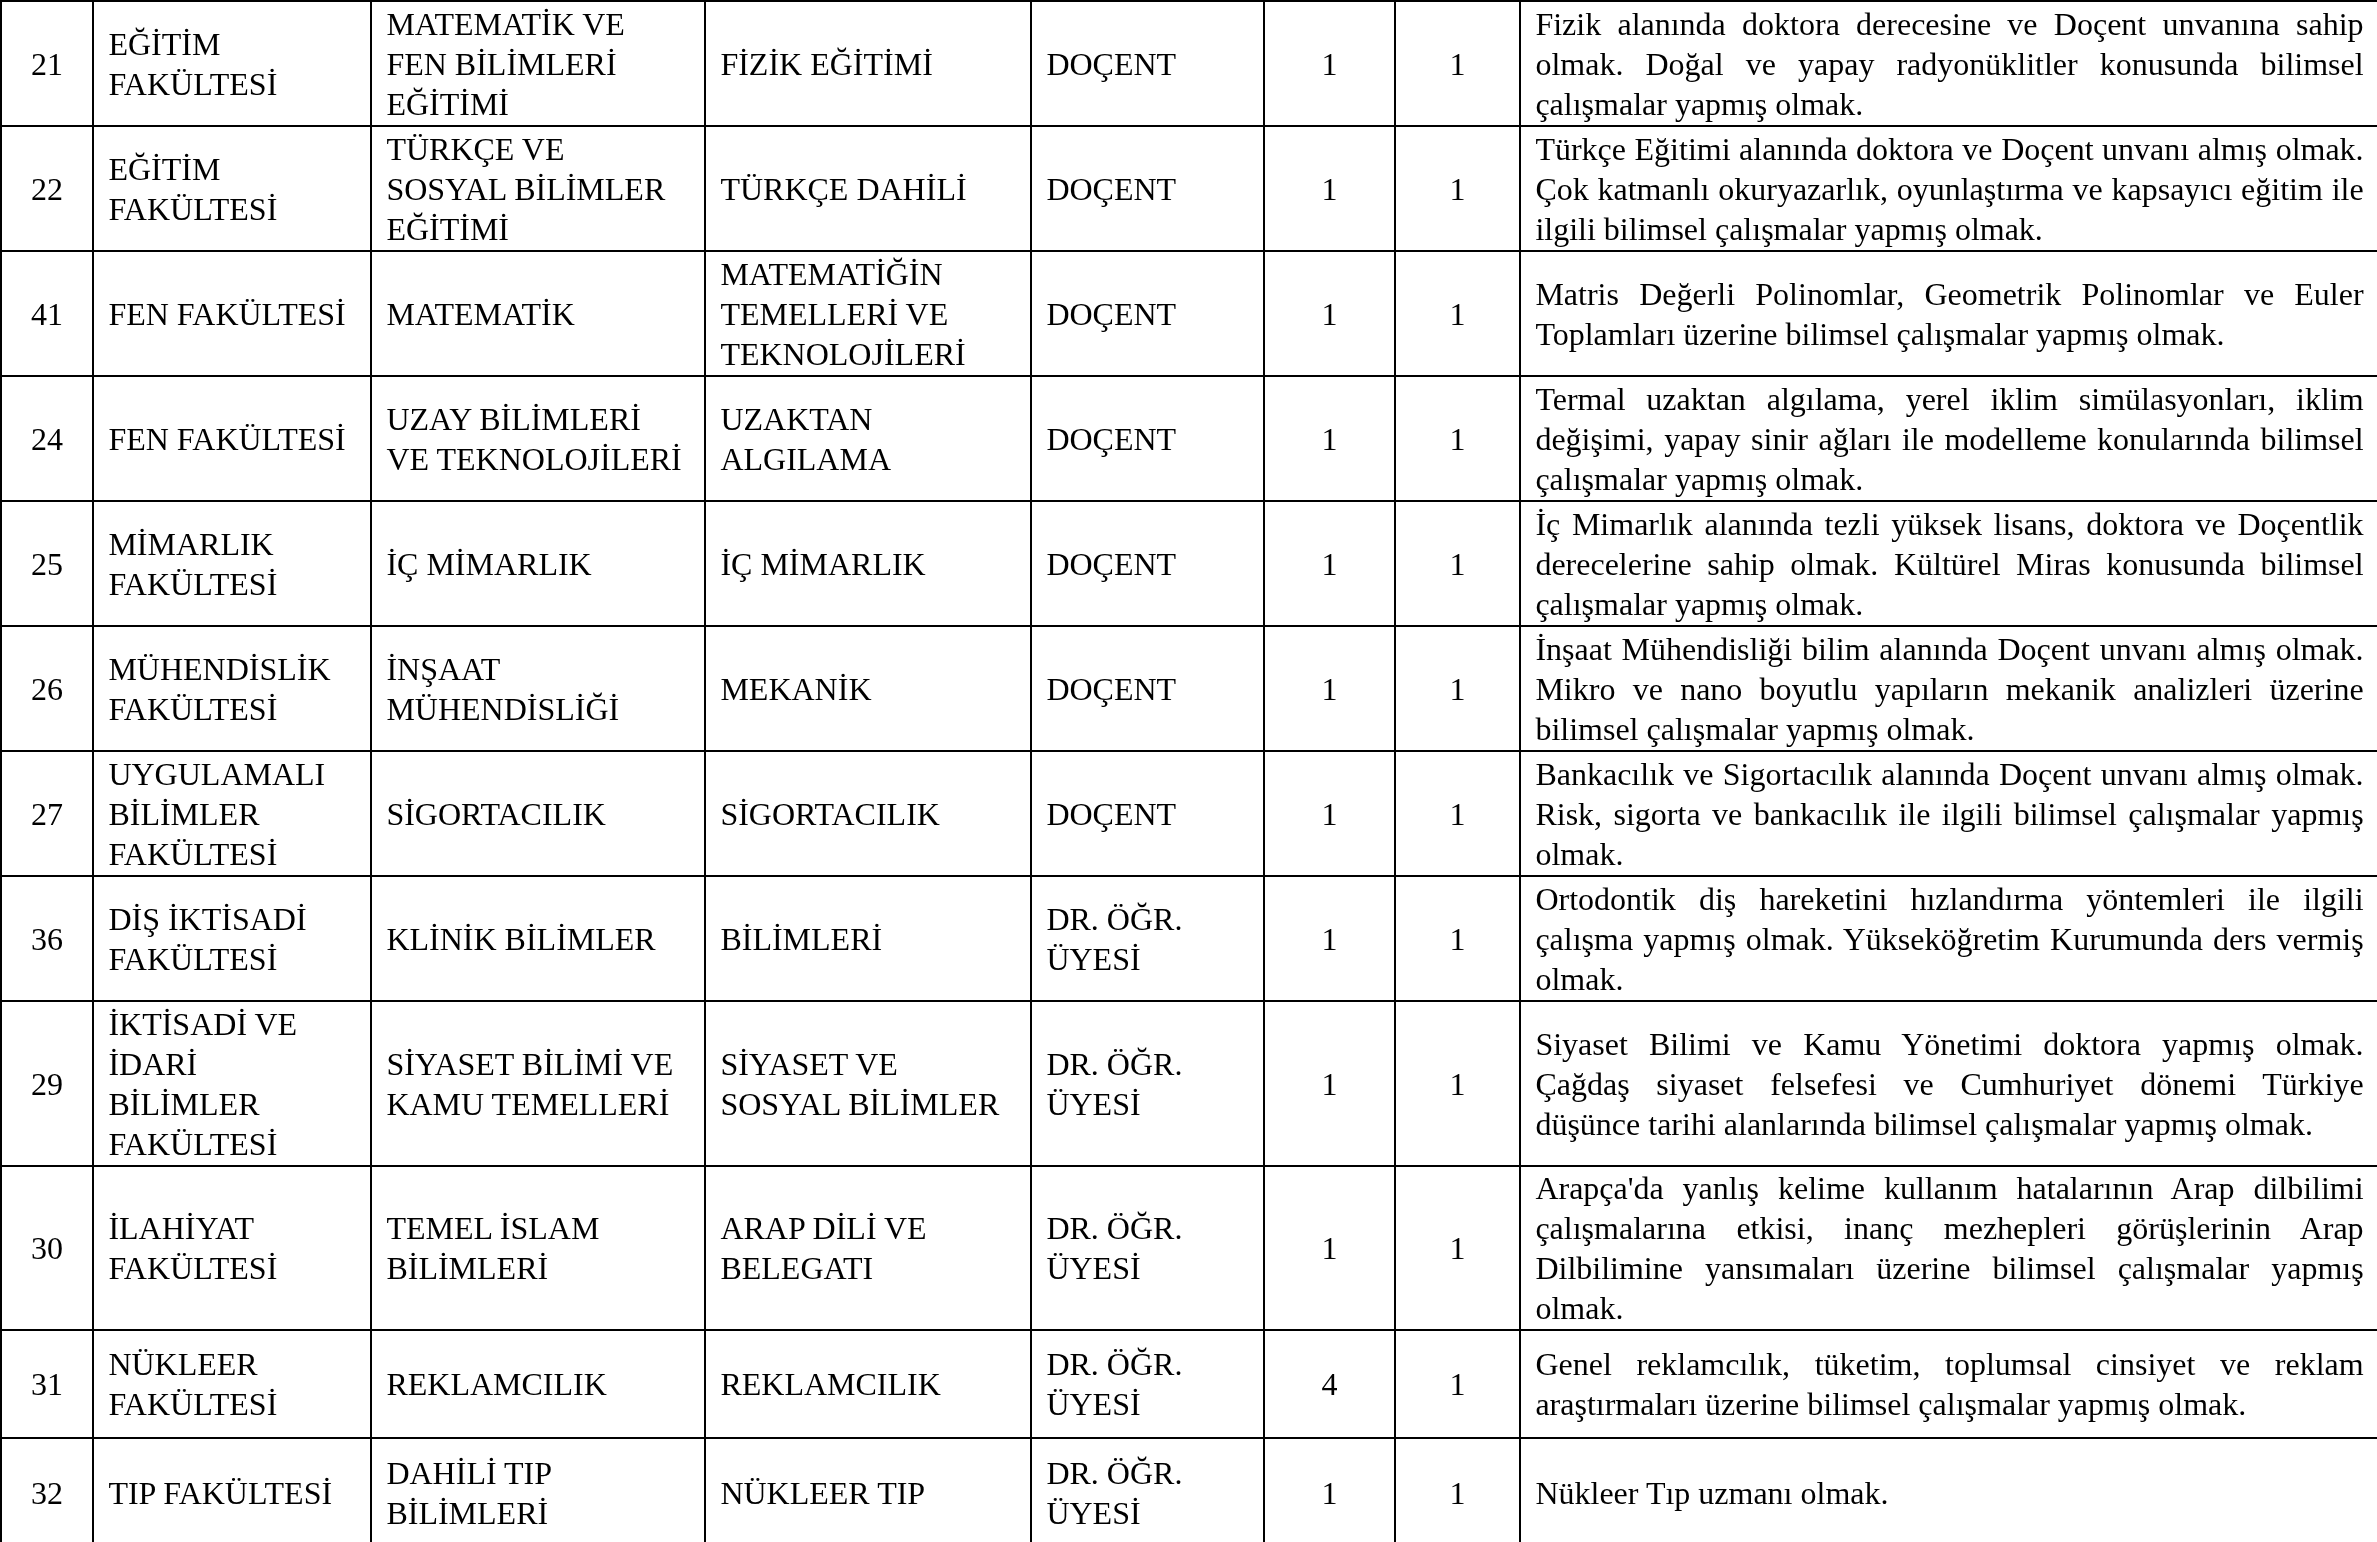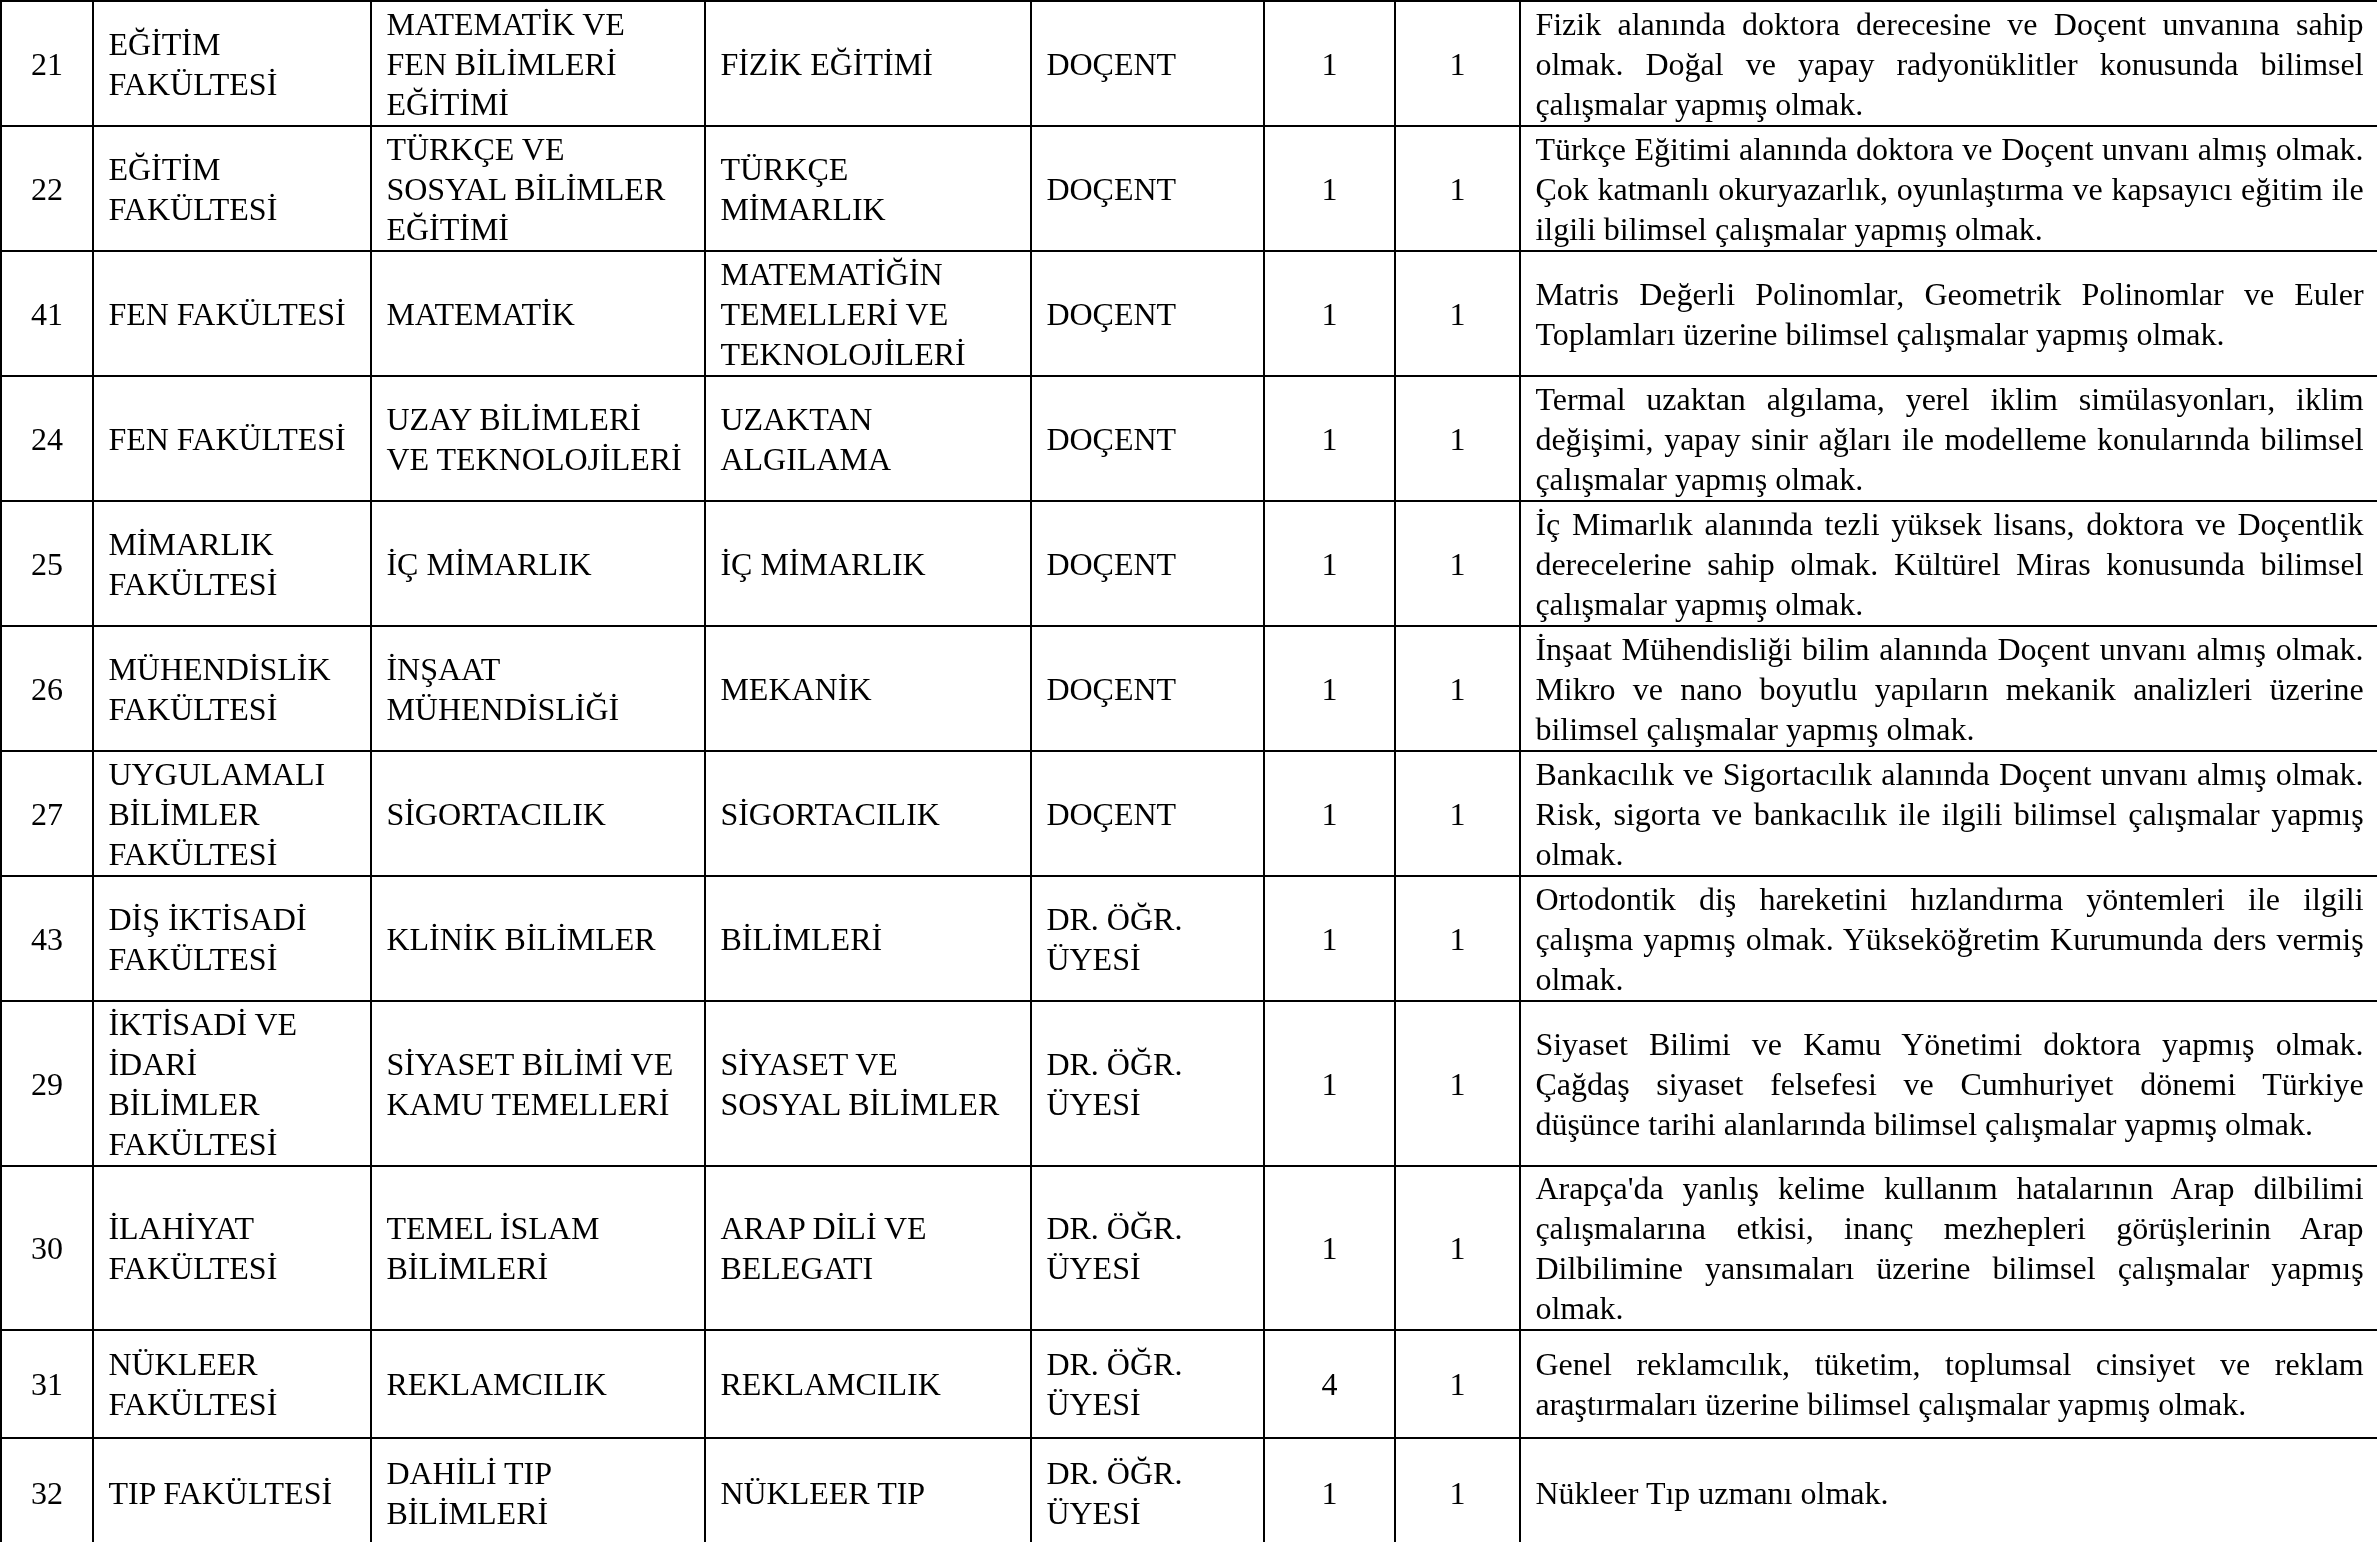--- a/index.html
+++ b/index.html
@@ -50,21 +50,21 @@
       <td>FİZİK EĞİTİMİ</td>
       <td>DOÇENT</td>
       <td class="num">1</td>
       <td class="num">1</td>
       <td class="desc">Fizik alanında doktora derecesine ve Doçent unvanına sahip olmak. Doğal ve yapay radyonüklitler konusunda bilimsel çalışmalar yapmış olmak.</td>
     </tr>
     <tr class="r173">
       <td class="no">22</td>
       <td>EĞİTİM FAKÜLTESİ</td>
       <td>TÜRKÇE VE SOSYAL BİLİMLER EĞİTİMİ</td>
-      <td>TÜRKÇE MİMARLIK</td>
+      <td>TÜRKÇE DAHİLİ</td>
       <td>DOÇENT</td>
       <td class="num">1</td>
       <td class="num">1</td>
       <td class="desc">Türkçe Eğitimi alanında doktora ve Doçent unvanı almış olmak. Çok katmanlı okuryazarlık, oyunlaştırma ve kapsayıcı eğitim ile ilgili bilimsel çalışmalar yapmış olmak.</td>
     </tr>
     <tr class="r173">
       <td class="no">41</td>
       <td>FEN FAKÜLTESİ</td>
       <td>MATEMATİK</td>
       <td>MATEMATİĞİN TEMELLERİ VE TEKNOLOJİLERİ</td>
@@ -107,21 +107,21 @@
       <td class="no">27</td>
       <td>UYGULAMALI BİLİMLER FAKÜLTESİ</td>
       <td>SİGORTACILIK</td>
       <td>SİGORTACILIK</td>
       <td>DOÇENT</td>
       <td class="num">1</td>
       <td class="num">1</td>
       <td class="desc">Bankacılık ve Sigortacılık alanında Doçent unvanı almış olmak. Risk, sigorta ve bankacılık ile ilgili bilimsel çalışmalar yapmış olmak.</td>
     </tr>
     <tr class="r173">
-      <td class="no">43</td>
+      <td class="no">36</td>
       <td>DİŞ İKTİSADİ FAKÜLTESİ</td>
       <td>KLİNİK BİLİMLER</td>
       <td>BİLİMLERİ</td>
       <td>DR. ÖĞR. ÜYESİ</td>
       <td class="num">1</td>
       <td class="num">1</td>
       <td class="desc">Ortodontik diş hareketini hızlandırma yöntemleri ile ilgili çalışma yapmış olmak. Yükseköğretim Kurumunda ders vermiş olmak.</td>
     </tr>
     <tr class="r229">
       <td class="no">29</td>

